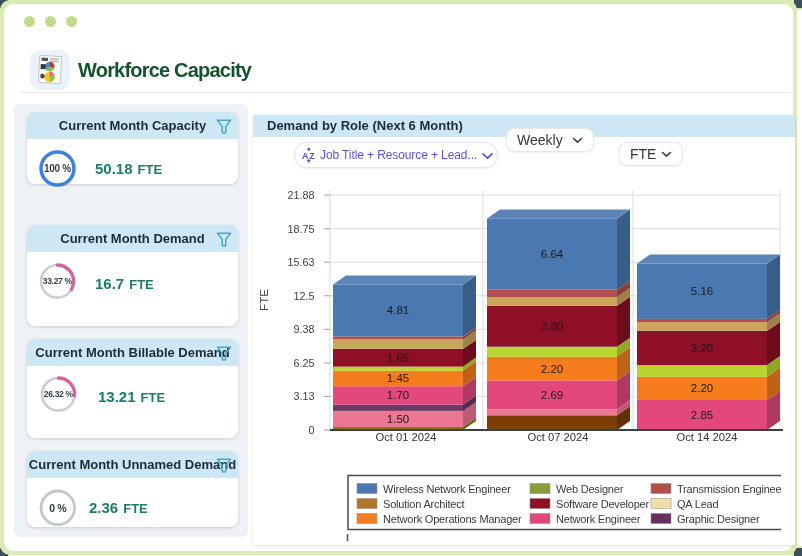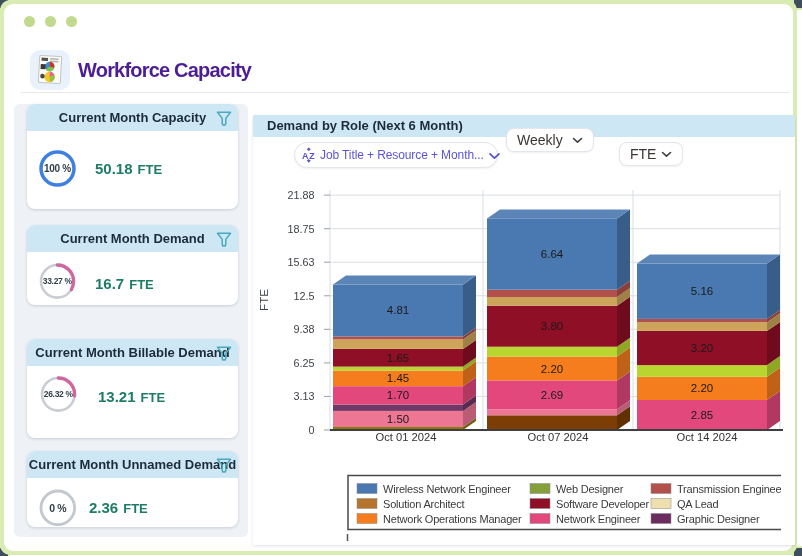--- a/index.html
+++ b/index.html
@@ -2,21 +2,21 @@
 <html><head><meta charset="utf-8"><style>
 * {margin:0;padding:0;box-sizing:border-box}
 html,body {width:802px;height:556px;background:#d9ecb3;font-family:"Liberation Sans",sans-serif;overflow:hidden}
 #stage {position:relative;width:802px;height:556px}
 .corner {position:absolute;width:8px;height:8px;background:#3e4e5c}
 .whitestrip {position:absolute;background:#fff}
 .frame {position:absolute;left:0;top:0;width:797px;height:554.5px;background:#d9ecb3;border-radius:10px}
 .win {position:absolute;left:4px;top:4px;width:789px;height:546.5px;background:#fff;border-radius:9px}
 .dot {position:absolute;width:11px;height:11px;border-radius:50%;background:#c2da8d;top:16px}
 .hicon {position:absolute;left:30px;top:50px;width:40px;height:40px;background:#e9f2fb;border-radius:10px}
-.title {position:absolute;left:78px;top:59px;font-size:20px;font-weight:bold;color:#4c1d95;letter-spacing:-0.8px}
+.title {position:absolute;left:78px;top:59px;font-size:20px;font-weight:bold;color:#14532d;letter-spacing:-0.8px}
 .divider {position:absolute;left:20px;top:92px;width:770px;height:1px;background:#e7e9ec}
 .lpanel {position:absolute;left:14px;top:104px;width:234px;height:433px;background:#eef1f5;border-radius:6px}
 .card {position:absolute;left:27px;width:211px;background:#fff;border-radius:8px;box-shadow:0 1px 3px rgba(30,50,70,.18)}
 .chead {height:27px;background:#cee7f5;border-radius:8px 8px 0 0;position:relative;text-align:center;line-height:27px;font-size:13px;font-weight:bold;color:#1c2b3a;white-space:nowrap}
 .val {position:absolute;font-size:15px;font-weight:bold;color:#1d7c68;line-height:19px}
 .fte {font-size:13px}
 .ccard {position:absolute;left:253px;top:115px;width:542px;height:430px;background:#fff;border-radius:4px 4px 0 0;box-shadow:0 1px 3px rgba(30,50,70,.15)}
 .cchead {height:22px;background:#cee7f5;font-size:13px;font-weight:bold;color:#1c2b3a;line-height:22px;padding-left:14px}
 .dd {position:absolute;background:#fff;border:1px solid #e3e6eb;border-radius:8px;display:flex;align-items:center;box-shadow:0 1px 2px rgba(0,0,0,.06)}
 </style></head><body>
@@ -49,31 +49,31 @@
 <circle cx="7.8" cy="22.5" r="2.3" fill="#4a4743"></circle>
 </g>
       </svg>
     </div>
 <div class="title">Workforce Capacity</div>
 <div class="divider"></div>
 <div class="lpanel"></div>
 <div class="ccard">
       <div class="cchead">Demand by Role (Next 6 Month)</div>
     </div>
-<div class="card" style="top:104px;height:105px">
+<div class="card" style="top:112px;height:72px">
   <div class="chead"><span>Current Month Capacity</span><svg width="16" height="17" viewBox="0 0 16 17" style="position:absolute;right:6px;top:6px">
           <path d="M1.5 2.2 H14.5 L9.8 8.4 V13.2 A1.8 1.8 0 0 1 6.2 13.2 V8.4 Z" fill="none" stroke="#4aa8bd" stroke-width="1.5" stroke-linejoin="round"></path>
         </svg></div>
 </div>
 <svg style="position:absolute;left:37.0px;top:148.3px" width="41" height="41" viewBox="0 0 41 41">
       <circle cx="20.5" cy="20.5" r="16.5" fill="none" stroke="#3e7fe2" stroke-width="3.5"></circle>
       <text x="20.5" y="24.1" text-anchor="middle" font-size="10" letter-spacing="-0.3" font-weight="bold" fill="#33404c" font-family="Liberation Sans,sans-serif">100 %</text>
     </svg>
 <div class="val" style="left:95px;top:159px">50.18<span class="fte" style="margin-left:5px">FTE</span></div>
-<div class="card" style="top:225px;height:80px">
+<div class="card" style="top:225px;height:101px">
   <div class="chead"><span>Current Month Demand</span><svg width="16" height="17" viewBox="0 0 16 17" style="position:absolute;right:6px;top:6px">
           <path d="M1.5 2.2 H14.5 L9.8 8.4 V13.2 A1.8 1.8 0 0 1 6.2 13.2 V8.4 Z" fill="none" stroke="#4aa8bd" stroke-width="1.5" stroke-linejoin="round"></path>
         </svg></div>
 </div>
 <svg style="position:absolute;left:37.0px;top:261.2px" width="41" height="41" viewBox="0 0 41 41">
       <circle cx="20.3" cy="20.3" r="16.3" fill="none" stroke="#c9cdd3" stroke-width="2.6"></circle>
       <circle cx="20.3" cy="20.3" r="16.3" fill="none" stroke="#cf66a0" stroke-width="3.3" stroke-dasharray="34.07 102.42" transform="rotate(-90 20.3 20.3)" stroke-linecap="round"></circle>
       <text x="20.3" y="23.4" text-anchor="middle" font-size="8.5" letter-spacing="-0.3" font-weight="bold" fill="#33404c" font-family="Liberation Sans,sans-serif">33.27 %</text>
     </svg>
 <div class="val" style="left:95px;top:273.9px">16.7<span class="fte" style="margin-left:5px">FTE</span></div>
@@ -97,21 +97,21 @@
       <circle cx="20.8" cy="20.8" r="16.8" fill="none" stroke="#c2c8ce" stroke-width="2.8"></circle>
       <text x="20.8" y="24.6" text-anchor="middle" font-size="10.5" letter-spacing="-0.3" font-weight="bold" fill="#33404c" font-family="Liberation Sans,sans-serif">0 %</text>
     </svg>
 <div class="val" style="left:89px;top:497.9px">2.36<span class="fte" style="margin-left:5px">FTE</span></div>
 <div class="dd" style="left:294px;top:142px;width:204px;height:26px;padding:0 7px 0 7px;gap:4px;border-radius:13px">
       <svg width="14" height="16" viewBox="0 0 14 16" style="flex:0 0 auto">
         <text x="0" y="11.5" font-size="9" font-weight="bold" fill="#5a50cf" font-family="Liberation Sans,sans-serif">A</text>
         <text x="7.2" y="11.5" font-size="9" font-weight="bold" fill="#5a50cf" font-family="Liberation Sans,sans-serif">Z</text>
         <path d="M6.8 3.5 L6.8 1.2 M5.6 2.6 L6.8 1.0 L8.0 2.6 M6.8 12.5 L6.8 14.8 M5.6 13.4 L6.8 15.0 L8.0 13.4" fill="none" stroke="#5a50cf" stroke-width="1.1" stroke-linecap="round" stroke-linejoin="round"></path>
       </svg>
-      <span style="font-size:12px;letter-spacing:-0.1px;color:#5b55d6;white-space:nowrap">Job Title + Resource + Month...</span>
+      <span style="font-size:12px;letter-spacing:-0.1px;color:#5b55d6;white-space:nowrap">Job Title + Resource + Lead...</span>
       <span style="margin-left:auto"><svg width="13" height="8" viewBox="0 0 13 8" style="flex:0 0 auto">
           <path d="M2 1.8 L6.5 6.2 L11 1.8" fill="none" stroke="#5a50cf" stroke-width="1.7" stroke-linecap="round" stroke-linejoin="round"></path>
         </svg></span>
     </div>
 <div class="dd" style="left:506px;top:128px;width:88px;height:24px;padding:0 10px;justify-content:space-between">
       <span style="font-size:14px;color:#3b3633">Weekly</span>
       <svg width="11" height="7" viewBox="0 0 11 7">
         <path d="M1.5 1.5 L5.5 5.2 L9.5 1.5" fill="none" stroke="#3d3d3d" stroke-width="1.6" stroke-linecap="round" stroke-linejoin="round"></path>
       </svg>
     </div>

